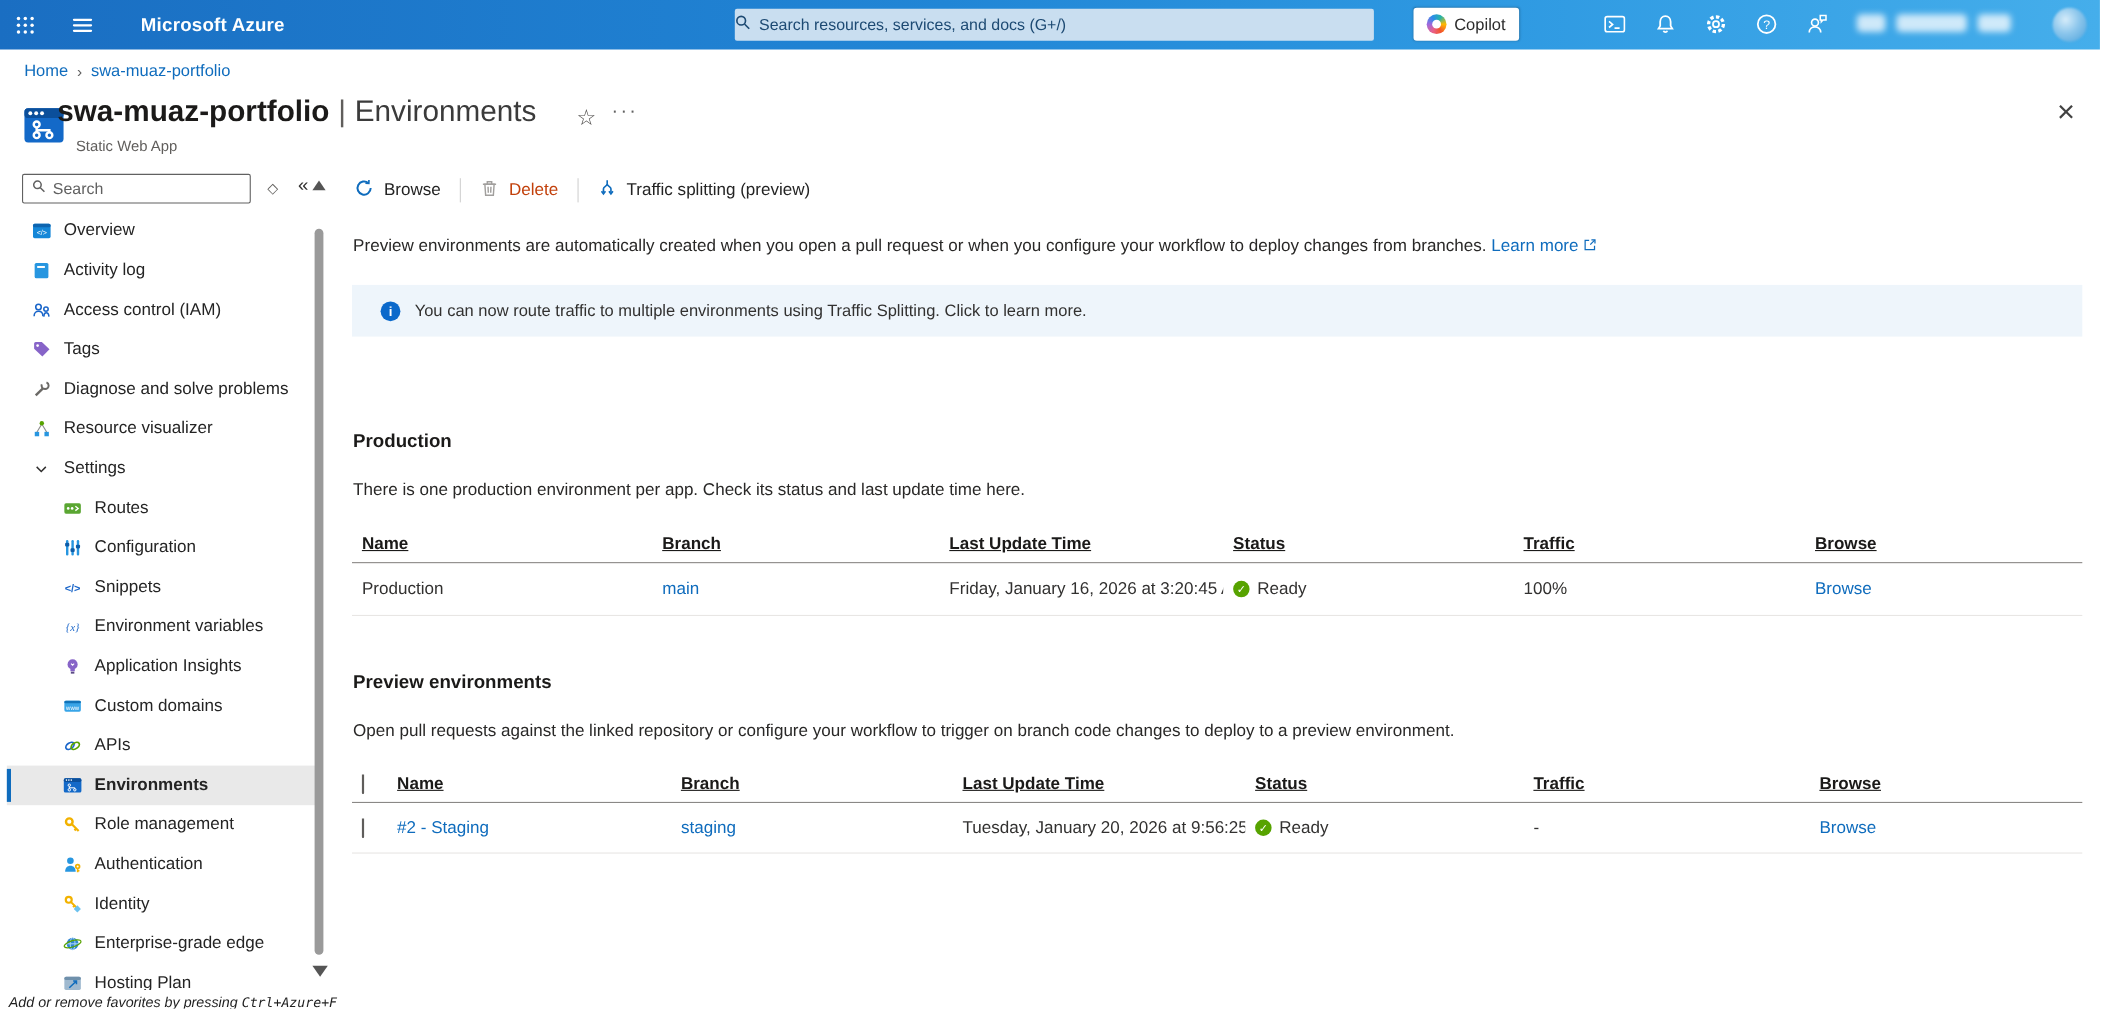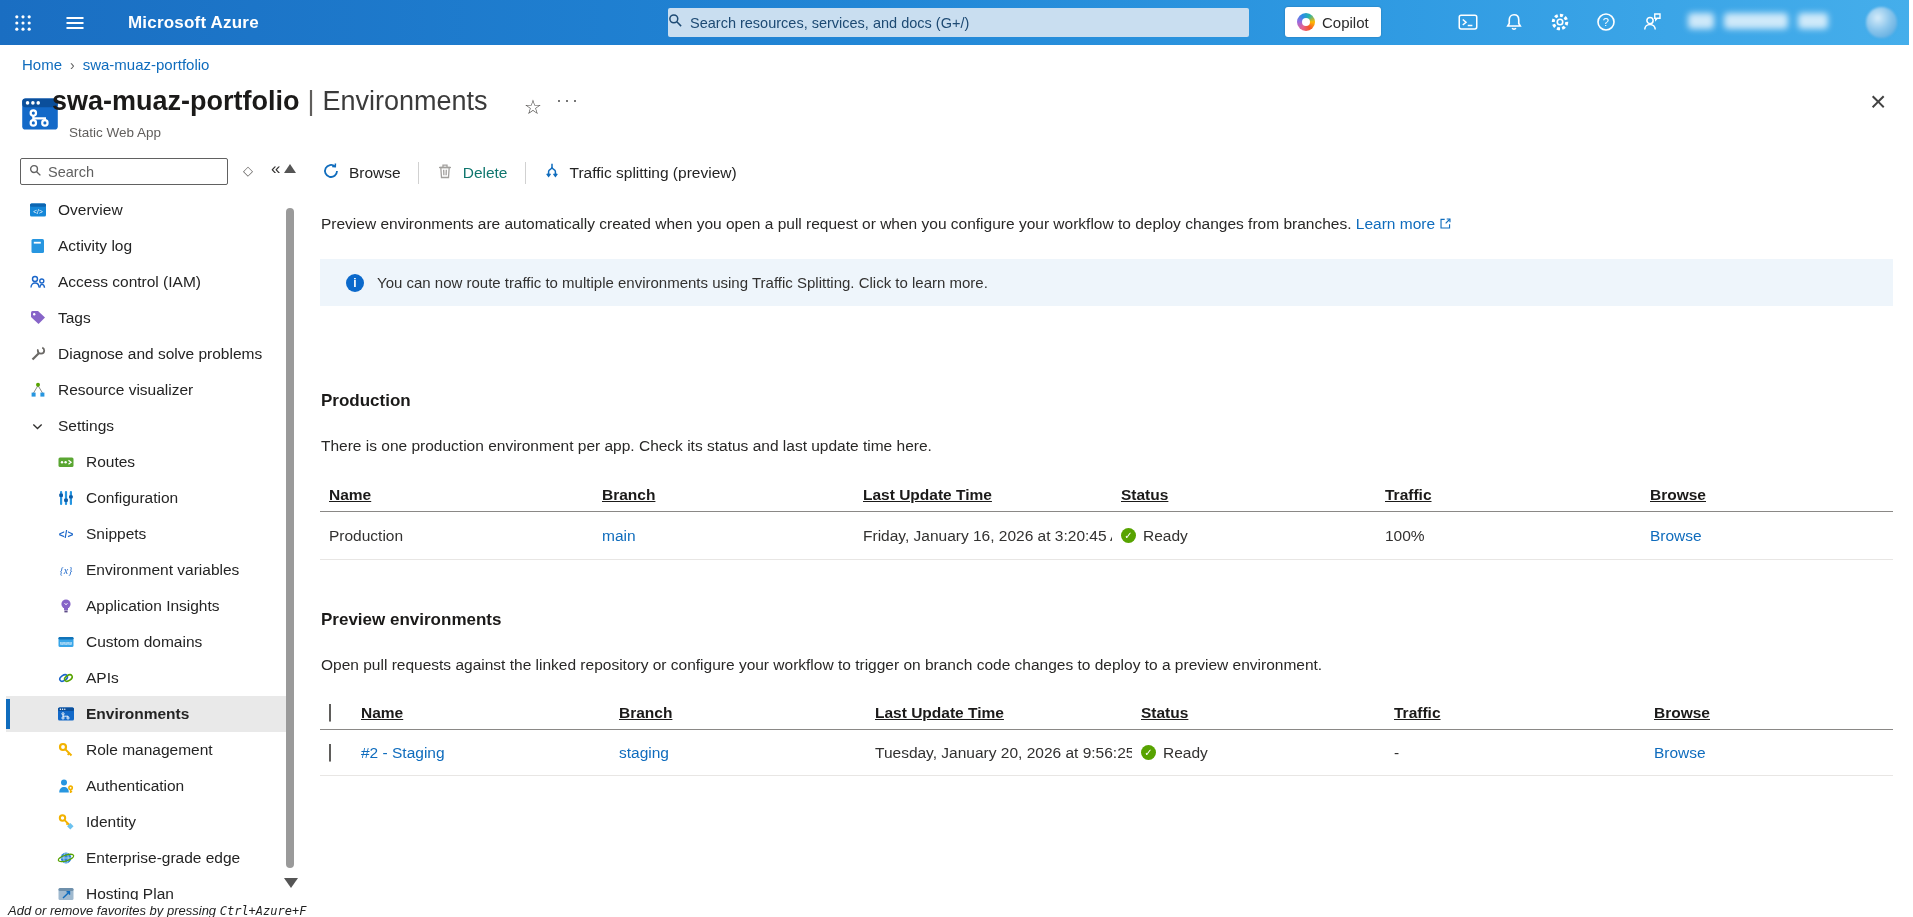--- a/index.html
+++ b/index.html
@@ -63,21 +63,21 @@
     border-left:6px solid transparent; border-right:6px solid transparent; border-bottom:9px solid #555; }
   .sn-thumb { position:absolute; left:286px; top:58px; width:8px; height:660px; background:#9a9a9a; border-radius:4px; }
   .sn-scroll-dn { position:absolute; left:284px; top:728px; width:0; height:0;
     border-left:7px solid transparent; border-right:7px solid transparent; border-top:10px solid #555; }
   .sn-hint { position:absolute; left:8px; top:753px; font-size:13px; font-style:italic; color:#1f1f1f; white-space:nowrap; }
   .sn-hint .keys { font-family:"DejaVu Sans Mono", monospace; font-size:12px; }
 
   
   .toolbar { position:absolute; left:322px; top:160px; display:flex; align-items:center; height:26px; font-size:15.5px; }
   .tbr-item { display:flex; align-items:center; gap:9px; cursor:pointer; }
-  .tbr-item.disabled { color:#0f766e; cursor:default; }
+  .tbr-item.disabled { color:#c2410c; cursor:default; }
   .tbr-sep { width:1px; height:22px; background:#d1d1d1; margin:0 17px; }
   .intro { position:absolute; left:321px; top:215px; font-size:15.5px; color:#292827; white-space:nowrap; }
   .lnk { color:#0f6cbd; cursor:pointer; text-decoration:none; }
   .ext { display:inline-block; vertical-align:-1px; margin-left:4px; }
   .banner { position:absolute; left:320px; top:259px; width:1573px; height:47px; background:#eef5fb;
     display:flex; align-items:center; padding-left:26px; gap:13px; font-size:15px; color:#323130; }
   .info-ic { width:18px; height:18px; border-radius:50%; background:#0b69cb; color:#fff; font-size:12px; font-weight:bold;
     display:flex; align-items:center; justify-content:center; flex:0 0 18px; }
   .sec-head { position:absolute; left:321px; top:391px; font-size:17px; font-weight:bold; color:#1b1a19; }
   .sec-head.prev { top:610px; }

